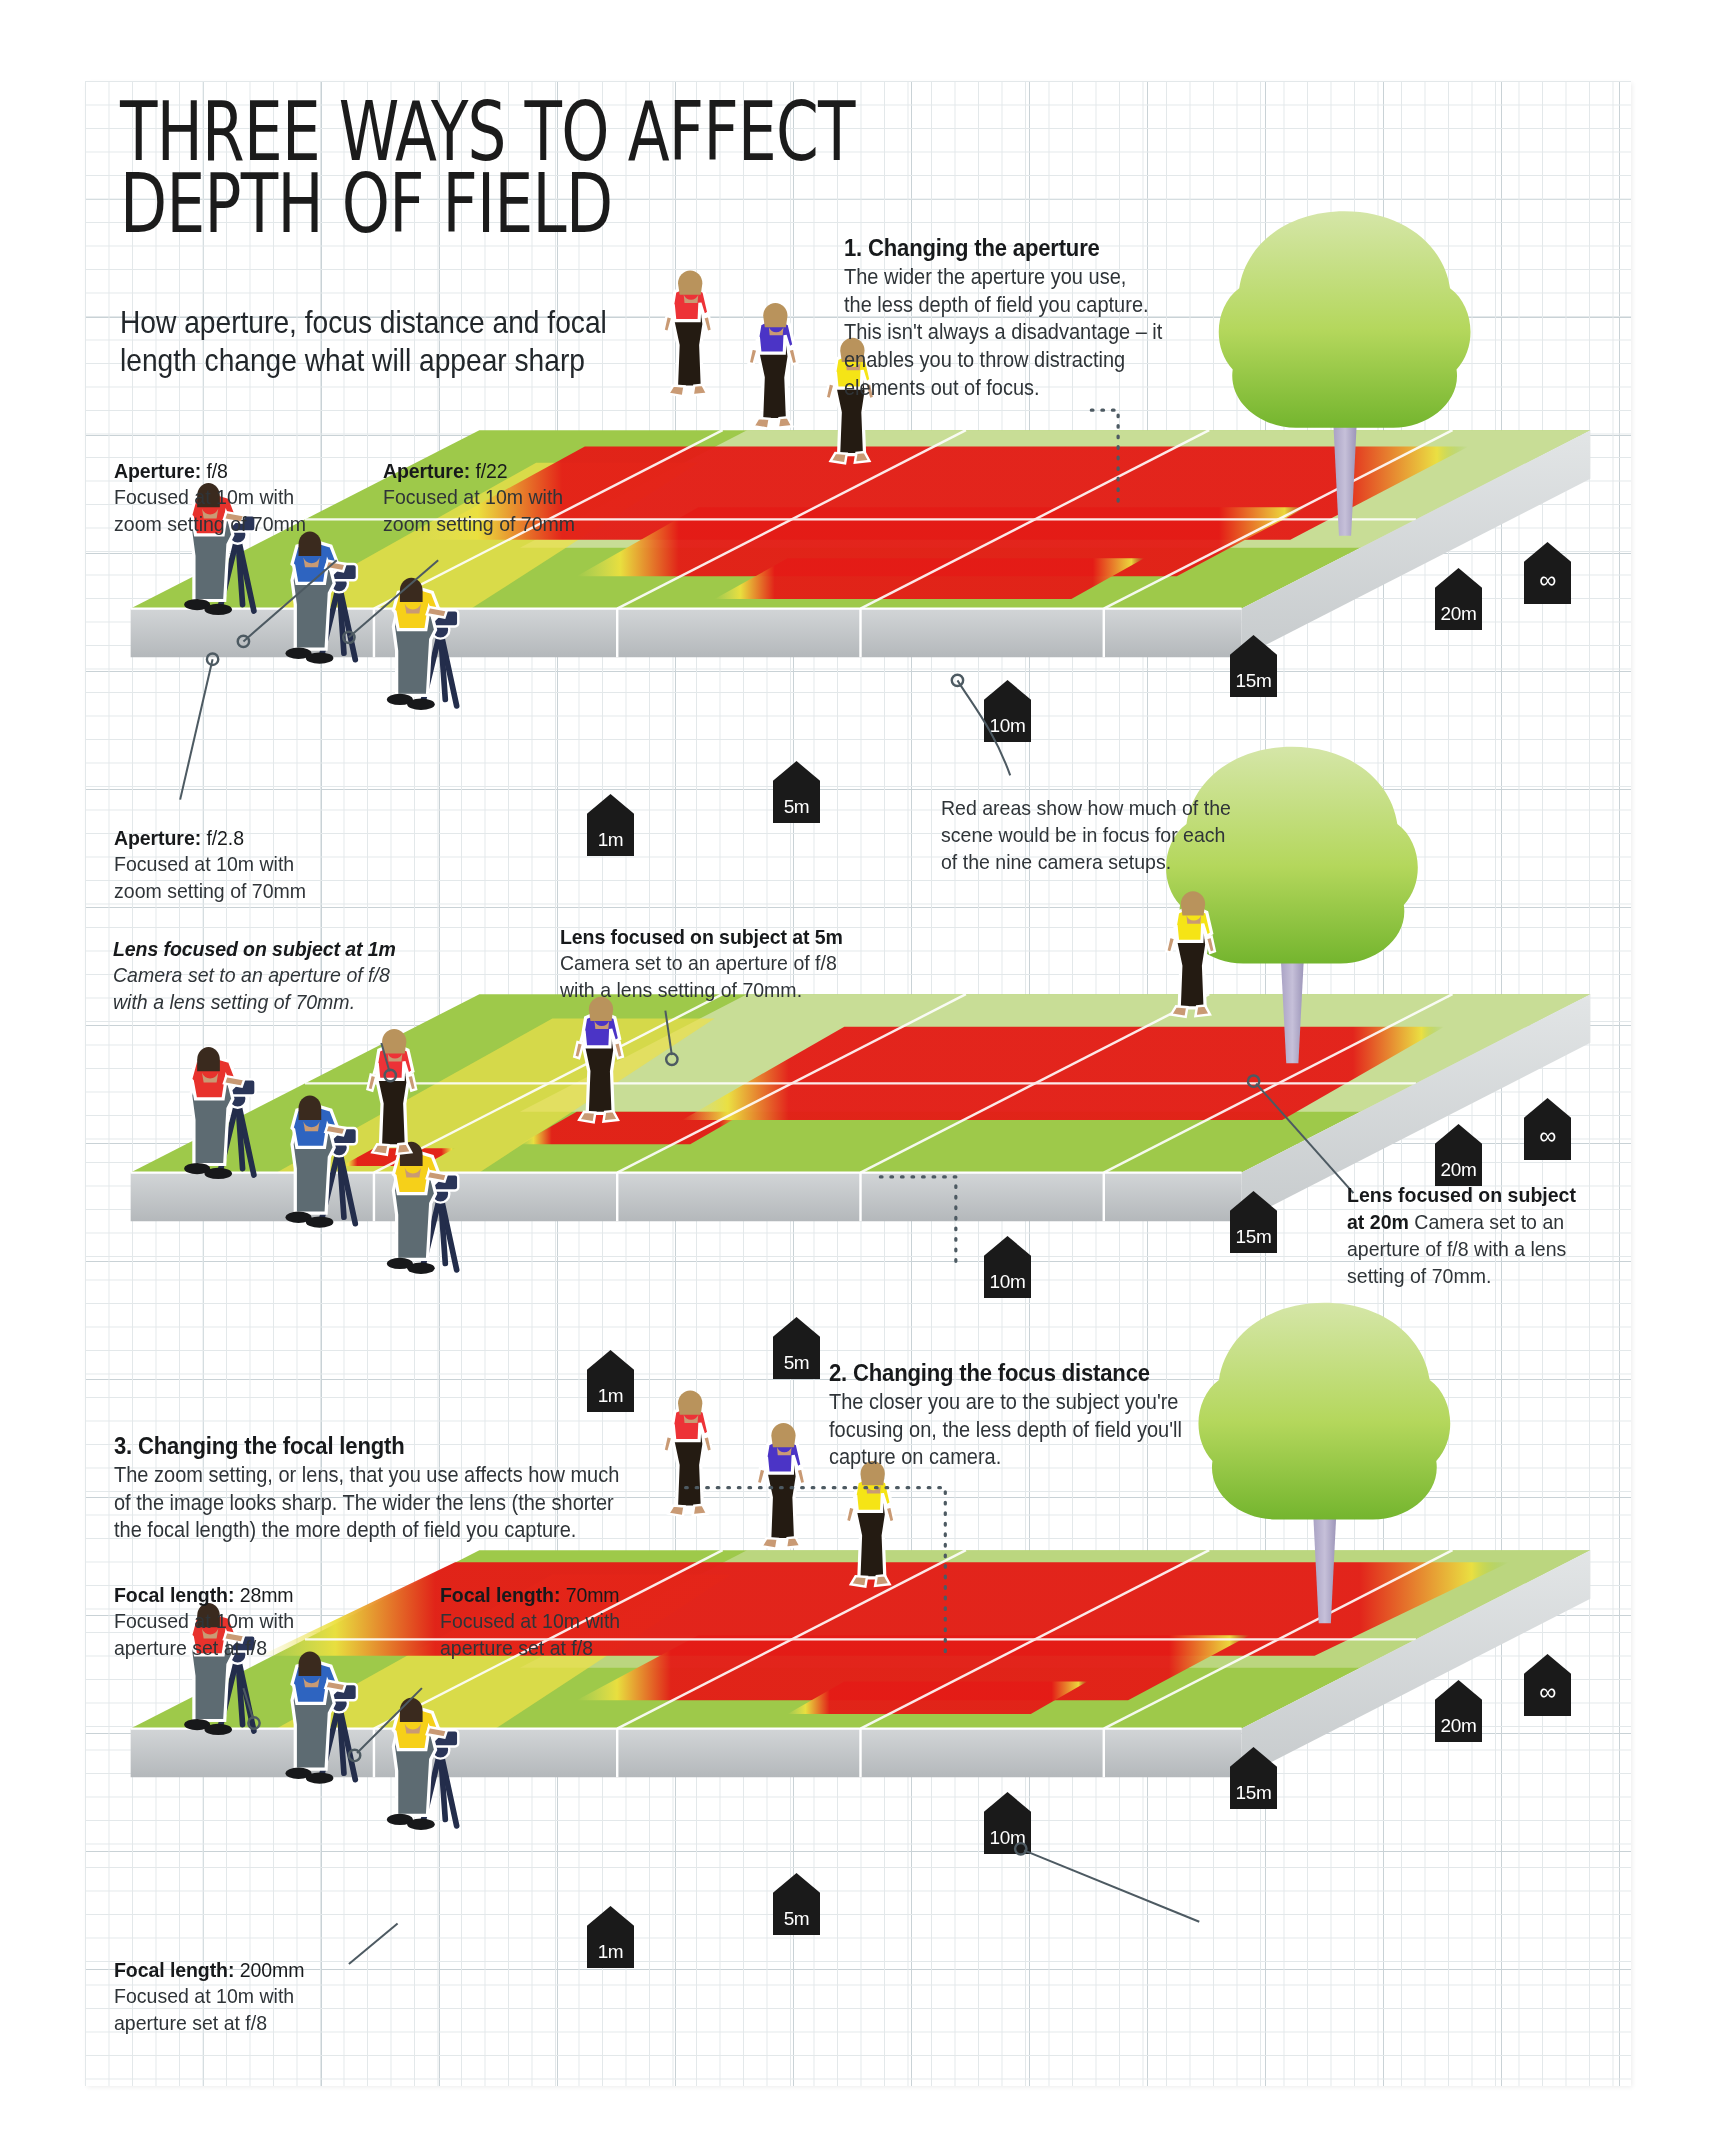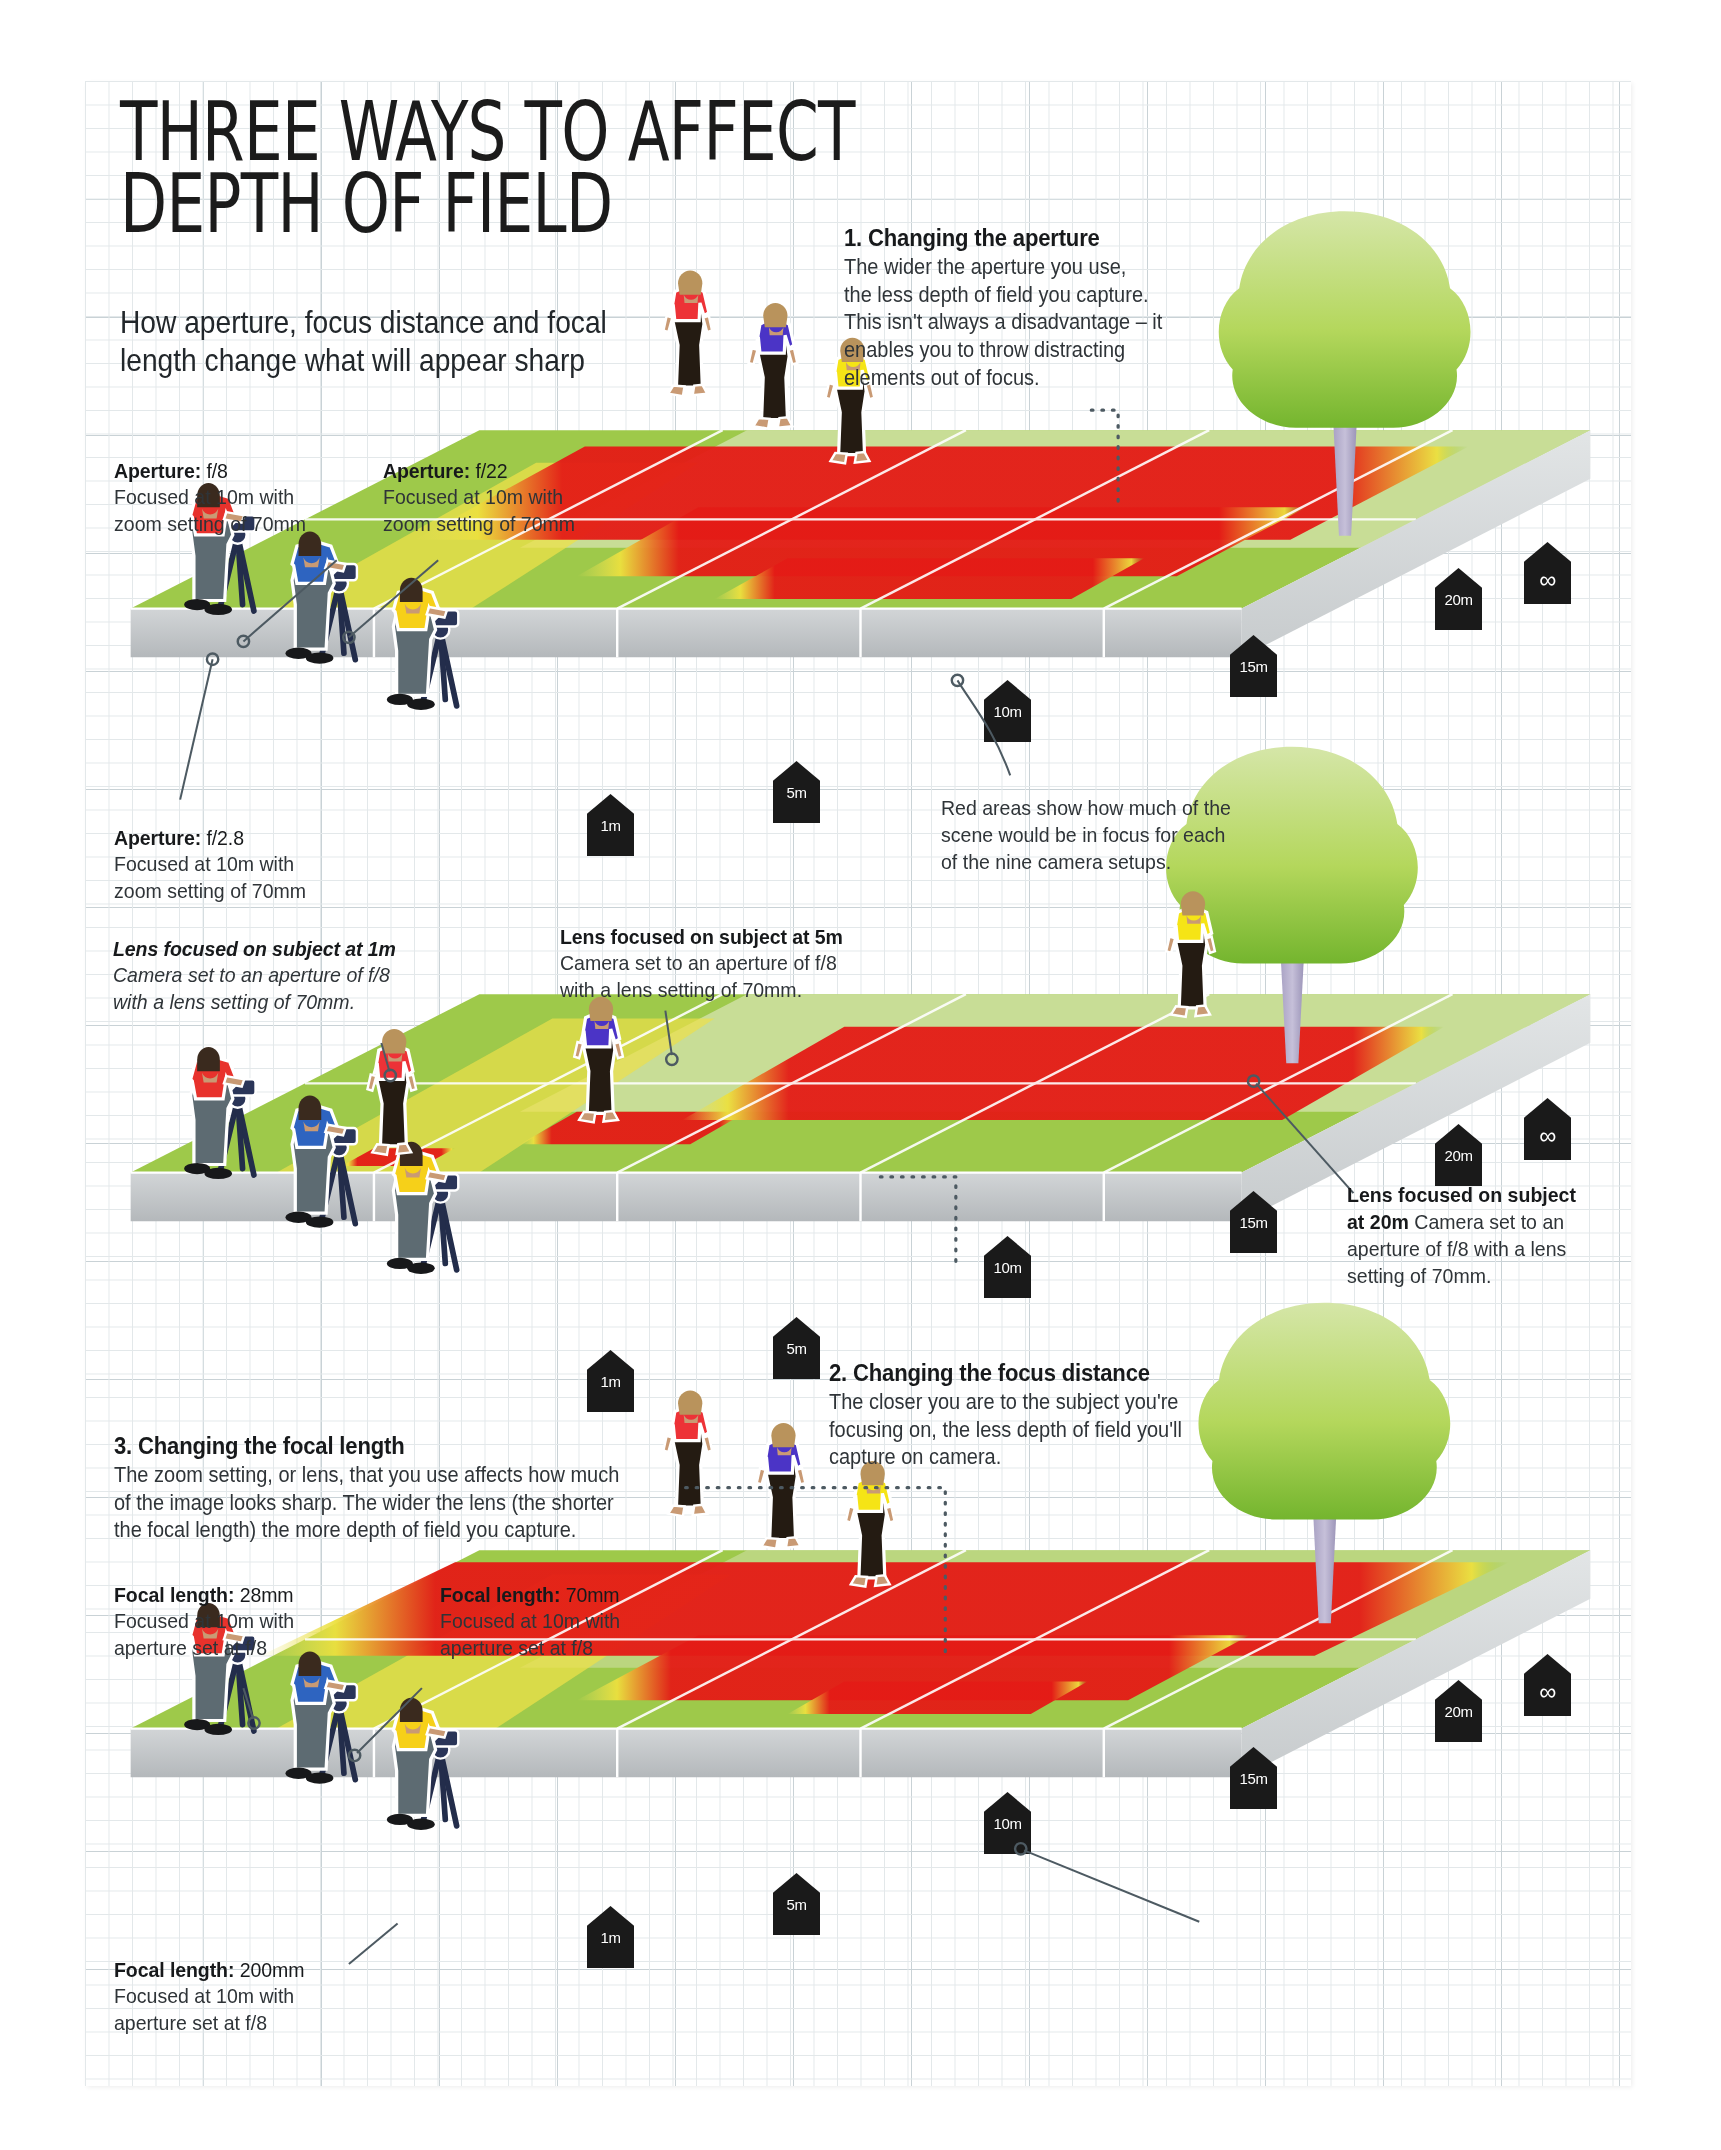--- a/index.html
+++ b/index.html
@@ -71,23 +71,23 @@
   
   svg.leaders{ position:absolute; left:0; top:0; width:1721px; height:2151px; overflow:visible; pointer-events:none;}
 
   
   .scene{ position:absolute; }
   .scene svg{ display:block; overflow:visible; }
 
   
   .marker{
     position:absolute; width:47px; height:62px;
-    color:#ffffff; font-size:15px; font-weight:400;
+    color:#ffffff; font-size:19px; font-weight:400;
     display:flex; align-items:flex-end; justify-content:center;
-    padding-bottom:22px;
+    padding-bottom:5px;
     background:#1a1a1a;
     clip-path: polygon(0% 32%, 50% 0%, 100% 32%, 100% 100%, 0% 100%);
     filter:drop-shadow(1.6px 2.4px 2.4px rgba(0,0,0,.30));
     letter-spacing:-0.4px;
   }
   .marker.inf{ align-items:center; padding-bottom:0; padding-top:13px; font-size:24px; }
 </style>
 </head>
 <body>
 
@@ -576,21 +576,21 @@
       <circle cx="1258" cy="2278" r="7" fill="none" stroke="#4d5a62" stroke-width="3"></circle>
     </g>
 
     <g stroke="#4d5a62" stroke-width="4" stroke-dasharray="2 11" stroke-linecap="round" fill="none">
       <path d="M1345 505 L1378 505 L1378 620"></path>
       <path d="M1085 1450 L1178 1450 L1178 1560"></path>
       <path d="M845 1833 L1165 1833 L1165 2040"></path>
     </g>
   </svg>
 
-  <div class="cap" style="left:844px; top:224px; width:406px;">
+  <div class="cap" style="left:844px; top:234px; width:406px;">
     <div class="sec-head">1. Changing the aperture</div>
     <div class="sec-body">The wider the aperture you use,
 the less depth of field you capture.
 This isn't always a disadvantage – it
 enables you to throw distracting
 elements out of focus.</div>
   </div>
 
   <div class="cap" style="left:114px; top:459px; width:268px;">
     <div class="cap-head"><span>Aperture:</span><span class="reg"> f/8</span></div>

